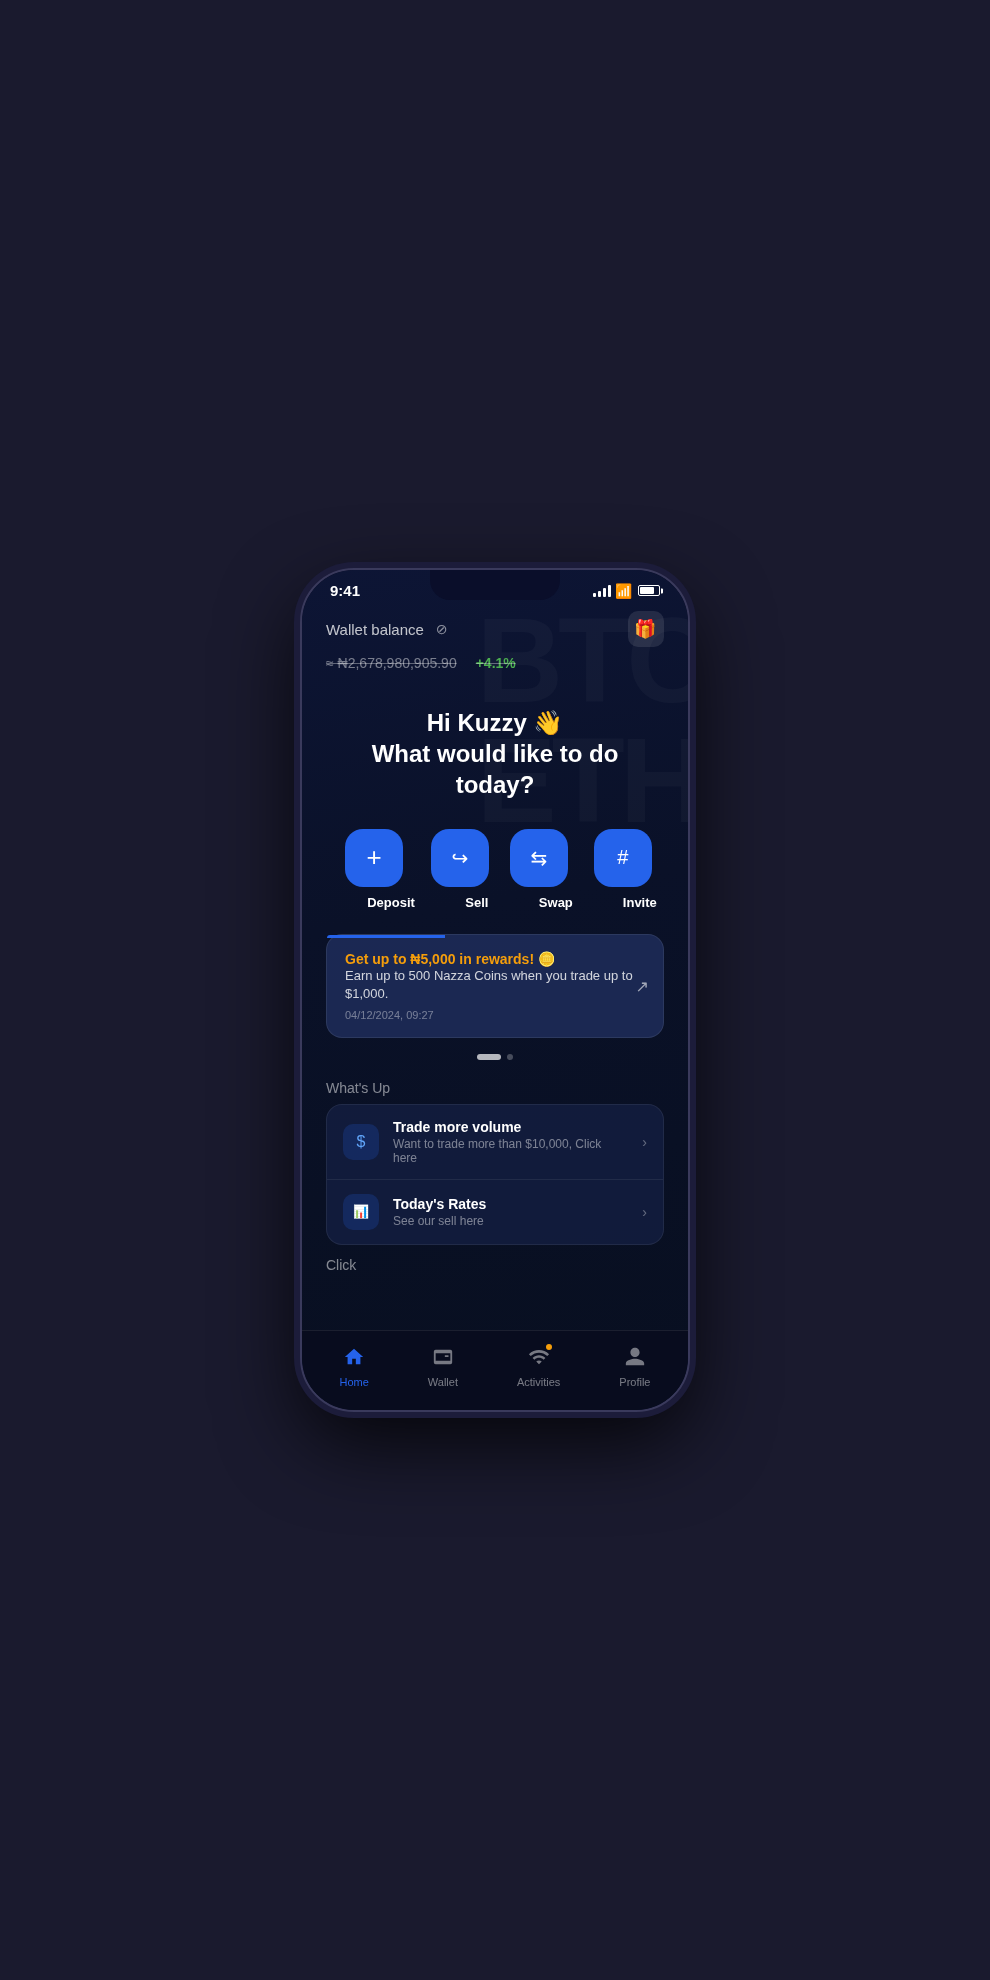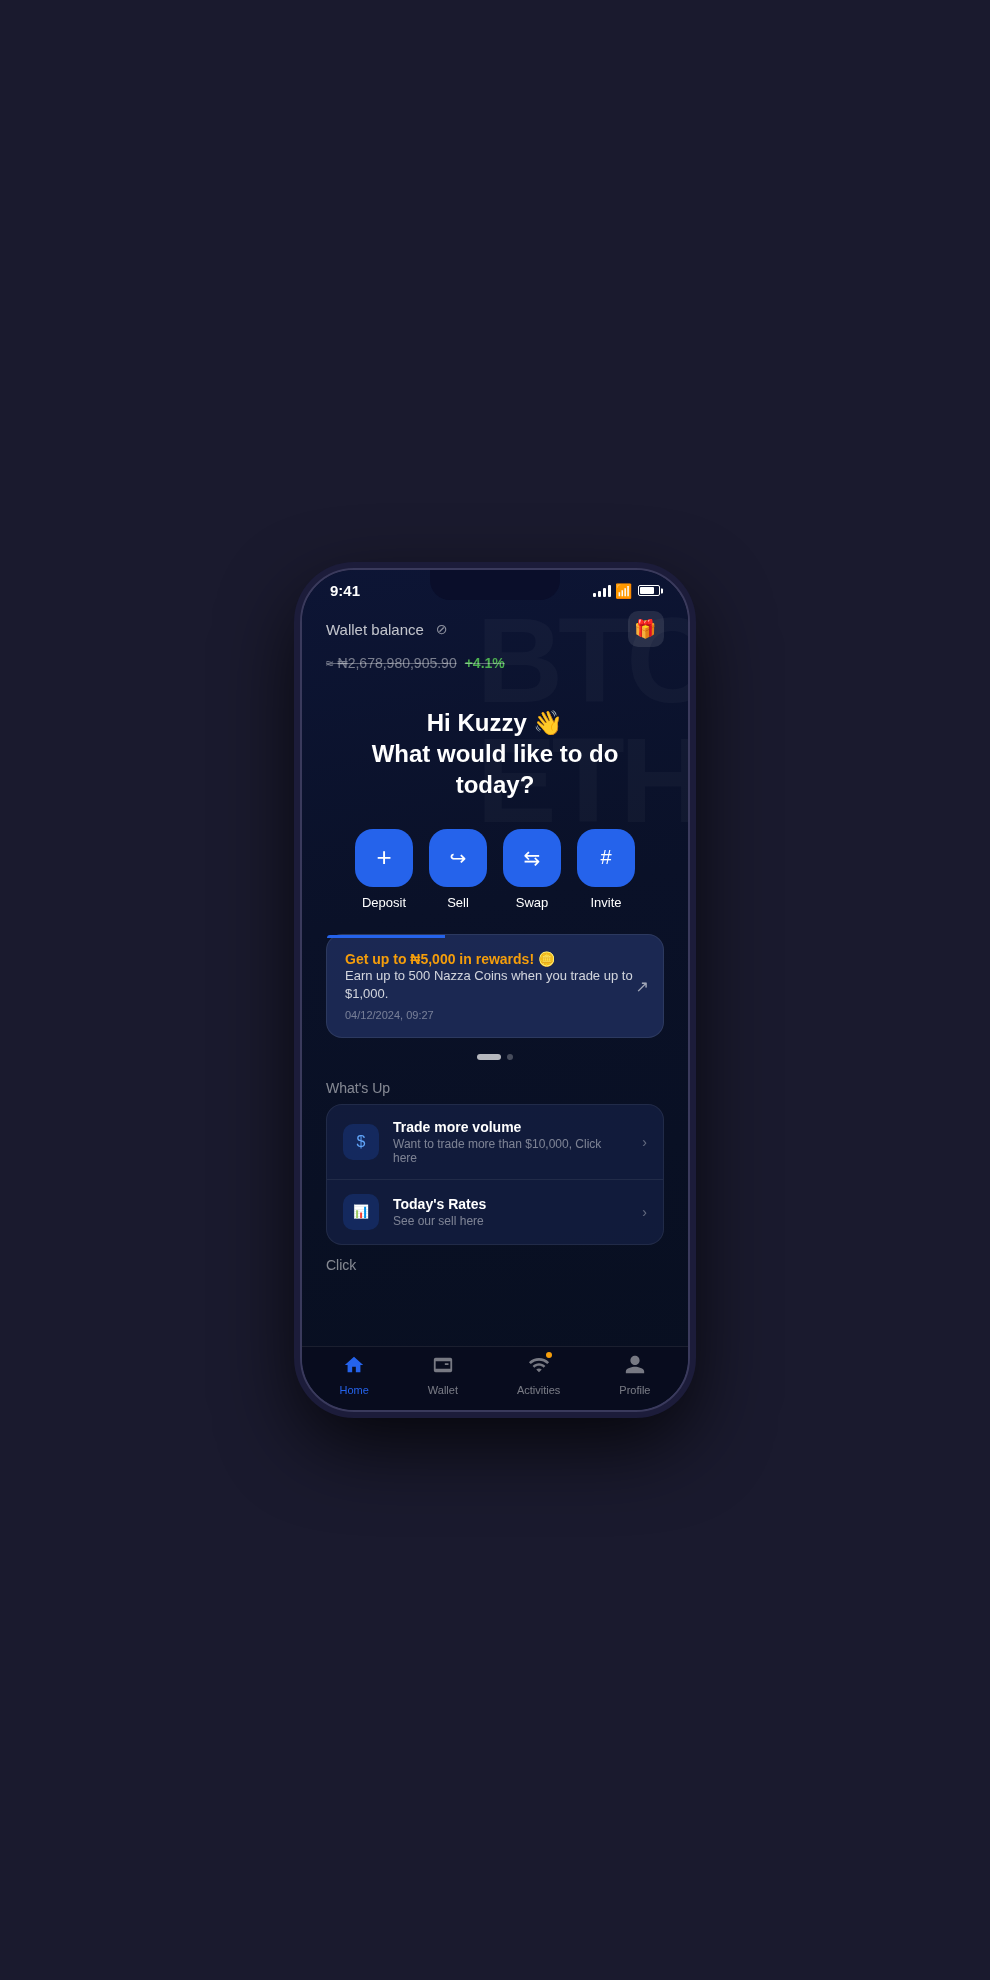--- a/index.html
+++ b/index.html
@@ -170,21 +170,21 @@
       color: white;
       line-height: 1.1;
       margin-bottom: 6px;
     }
     .balance-main .cents {
       font-size: 24px;
     }
     .balance-secondary {
       display: flex;
       align-items: center;
-      gap: 8px;
+      gap: 19px;
       color: rgba(255,255,255,0.45);
       font-size: 14px;
       text-decoration: line-through;
       text-decoration-color: rgba(255,255,255,0.35);
     }
     .balance-secondary .change-positive {
       color: #4caf50;
       text-decoration: none;
       font-weight: 600;
     }
@@ -222,21 +222,22 @@
       display: flex;
       align-items: center;
       justify-content: center;
       font-size: 22px;
       color: white;
       cursor: pointer;
     }
     .action-btn-label {
       color: white;
       font-size: 13px;
-      font-weight: 400;
+      font-weight: 700;
+      margin-left: 34px;
     }
 
     
     .banner-section {
       padding: 4px 24px 8px;
     }
     .banner-card {
       background: rgba(30, 45, 90, 0.85);
       border-radius: 16px;
       padding: 16px 18px;
@@ -359,21 +360,21 @@
     .earn-section {
       padding-top: 4px;
     }
 
     
     .bottom-nav {
       position: absolute;
       bottom: 0;
       left: 0;
       right: 0;
-      height: 64px;
+      height: 80px;
       background: rgba(8, 12, 30, 0.97);
       border-top: 1px solid rgba(255,255,255,0.08);
       display: flex;
       align-items: center;
       justify-content: space-around;
       padding: 0 8px 8px;
       border-radius: 0 0 52px 52px;
       z-index: 20;
     }
     .nav-item {

